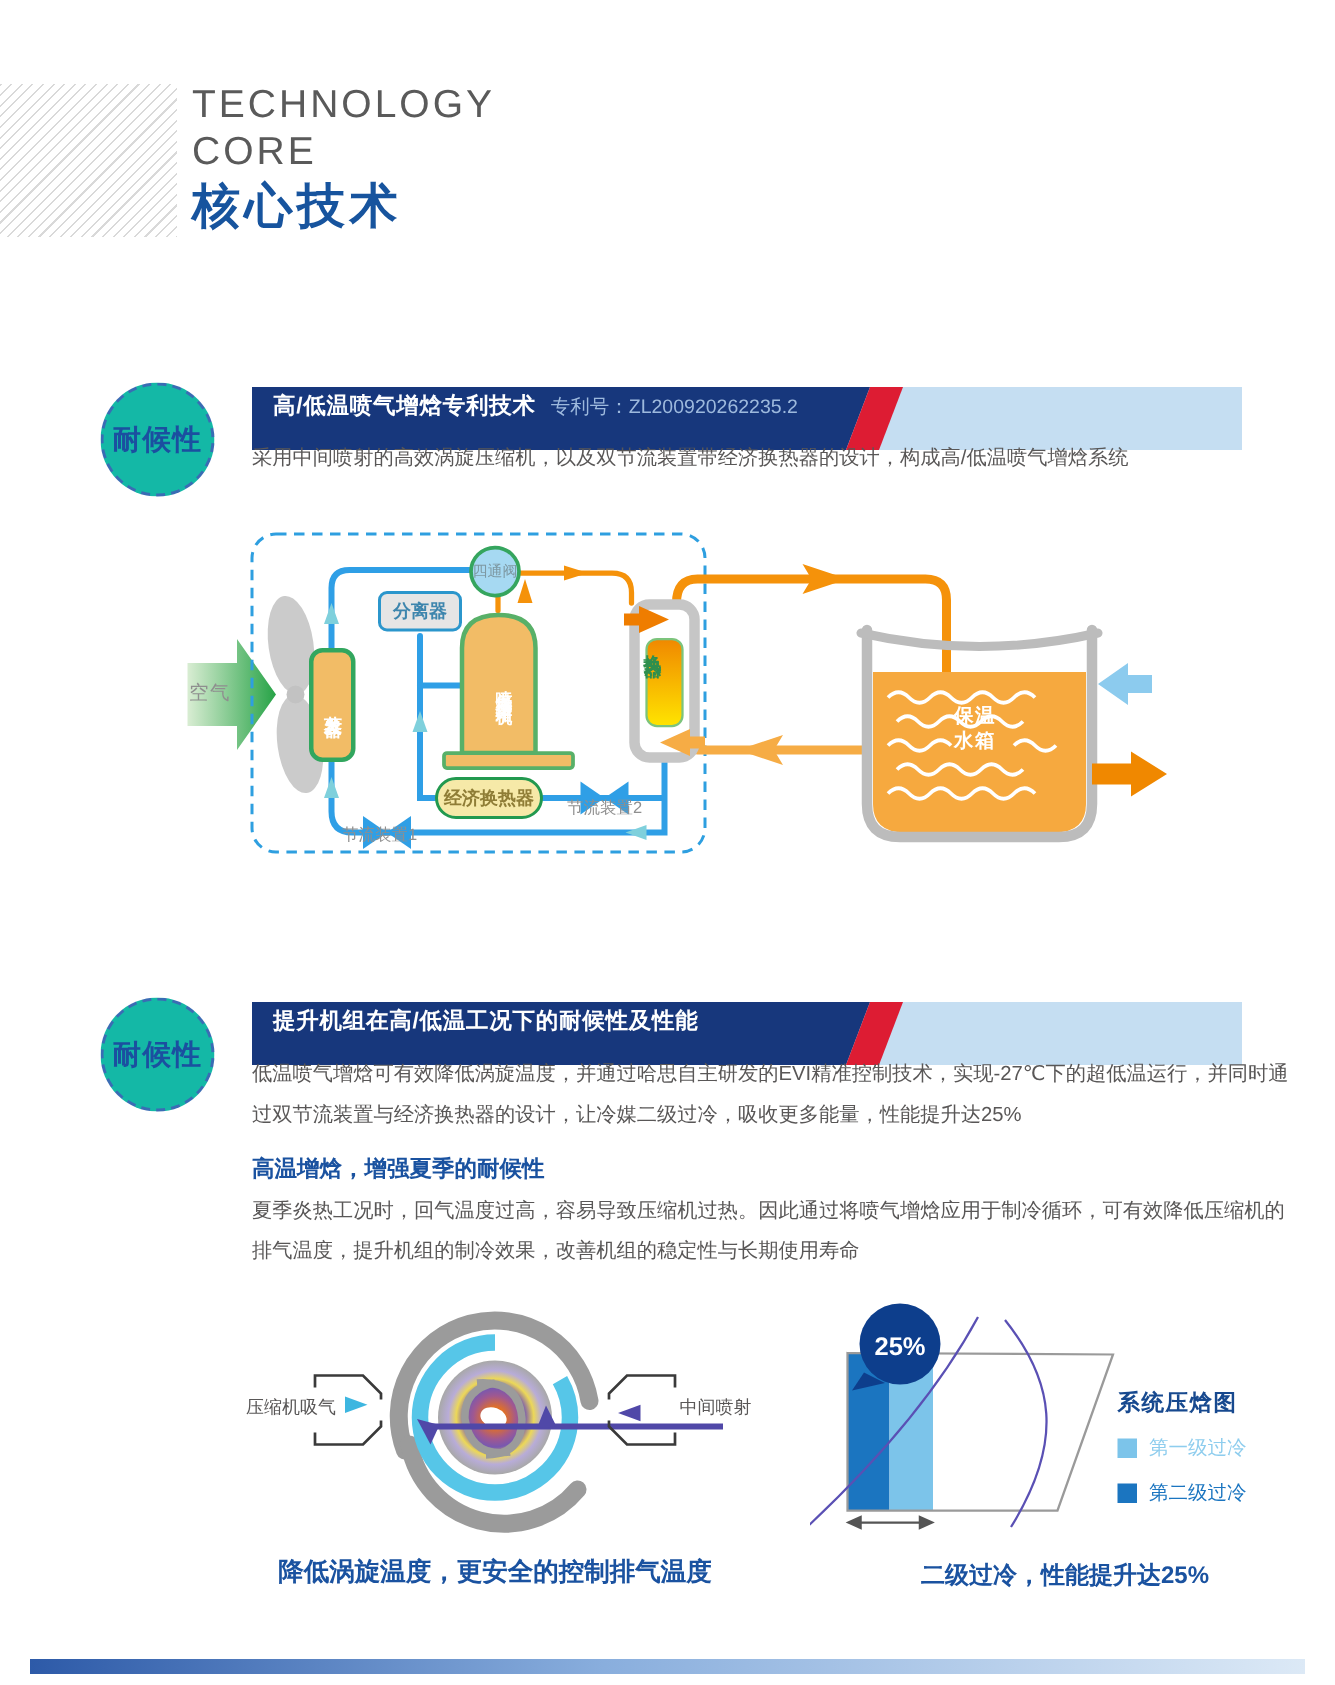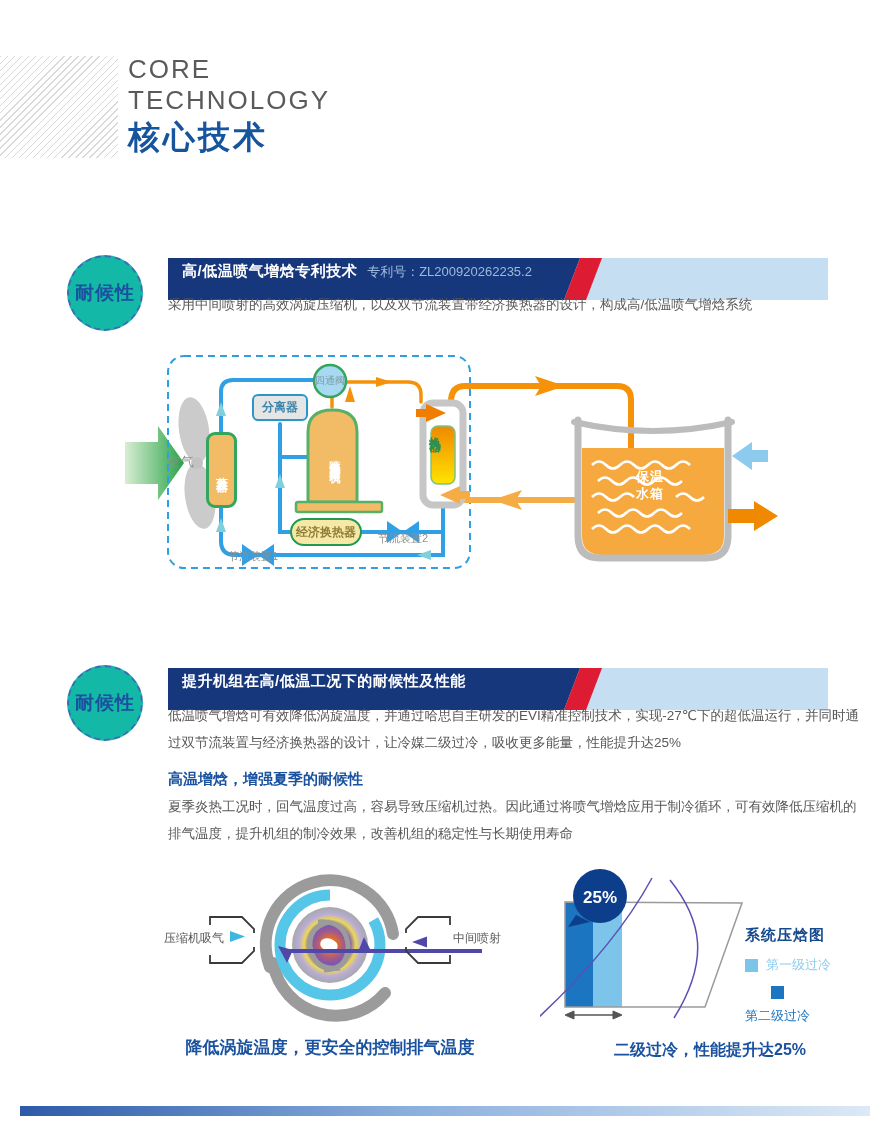--- a/index.html
+++ b/index.html
@@ -35,38 +35,38 @@
   .sep{left:252px;top:394px;width:56px;height:27px;background:#e5e5e5;border:2px solid #2b96cc;border-radius:6px;
        color:#3d85ad;font-size:12px;font-weight:bold;}
   .fourway{left:311px;top:374px;width:38px;height:16px;color:#7e99a3;font-size:10px;text-align:center;}
   .compr{left:324px;top:412px;width:18px;height:92px;color:#fff;font-size:11px;font-weight:bold;}
   .hx{left:429px;top:427px;width:14px;height:60px;color:#2e8f4e;font-size:12px;font-weight:bold;}
   .econ{left:290px;top:518px;width:72px;height:28px;background:#f6e9a8;border:2.5px solid #22994f;border-radius:14px;
         color:#8f7d36;font-size:12px;font-weight:bold;}
   .thr{color:#8f8f8f;font-size:11px;white-space:nowrap;margin-top:25px;}
   .tanklbl{left:620px;top:468px;width:60px;color:#fff;font-size:13px;font-weight:bold;
            text-align:center;line-height:17px;letter-spacing:1px;}
-  .airlbl{left:126px;top:453px;color:#8f8f8f;font-size:13px;letter-spacing:1px;margin-left:41px;}
+  .airlbl{left:126px;top:453px;color:#8f8f8f;font-size:13px;letter-spacing:1px;}
   .fig-lbl{color:#595757;font-size:12px;white-space:nowrap;}
   
   .leg-title{left:745px;top:926px;color:#17498f;font-size:15px;font-weight:bold;letter-spacing:1px;}
   .leg-row{display:flex;align-items:center;gap:8px;font-size:13px;}
   .leg-sw{width:13px;height:13px;}
   .footer{left:20px;top:1106px;width:850px;height:10px;
           background:linear-gradient(90deg,#2d5aa8 0%,#89aedd 45%,#dce9f6 100%);}
 </style>
 </head>
 <body>
 
 <div class="page">
 
   <div class="abs hatch"></div>
   <div class="abs hdr-en">
+    <div>TECHNOLOGY</div>
     <div>CORE</div>
-    <div>TECHNOLOGY</div>
   </div>
   <div class="abs hdr-cn">核心技术</div>
 
   <div class="abs badge" style="left:67px;top:255px;">耐候性</div>
 
   <div class="abs tbar" style="top:258px;">
     <div class="navy"></div>
     <div class="red"></div>
     <div class="txt">
       <span class="t1">高/低温喷气增焓专利技术</span><span class="t2">专利号：ZL200920262235.2</span>
@@ -248,20 +248,20 @@
       <polygon points="36,53 28,65 50,60" fill="#0d3e8c"></polygon>
       <circle cx="60" cy="34" r="27" fill="#0d3e8c"></circle>
       <text x="60" y="41" text-anchor="middle" fill="#ffffff" font-size="17" font-weight="bold" font-family="Liberation Sans, sans-serif">25%</text>
     </g>
   </svg>
   <div class="abs leg-title">系统压焓图</div>
   <div class="abs leg-row" style="left:745px;top:956px;">
     <span class="leg-sw" style="background:#7cc4ea;"></span>
     <span style="color:#8ecdee;">第一级过冷</span>
   </div>
-  <div class="abs leg-row" style="left:745px;top:986px;flex-direction:column;">
+  <div class="abs leg-row" style="left:745px;top:986px;">
     <span class="leg-sw" style="background:#1b75c0;"></span>
     <span style="color:#1b75c0;">第二级过冷</span>
   </div>
   <div class="abs caption" style="left:540px;top:1040px;width:340px;font-size:16px;">二级过冷，性能提升达25%</div>
 
   <div class="abs footer"></div>
 </div>
 
 </body></html>

